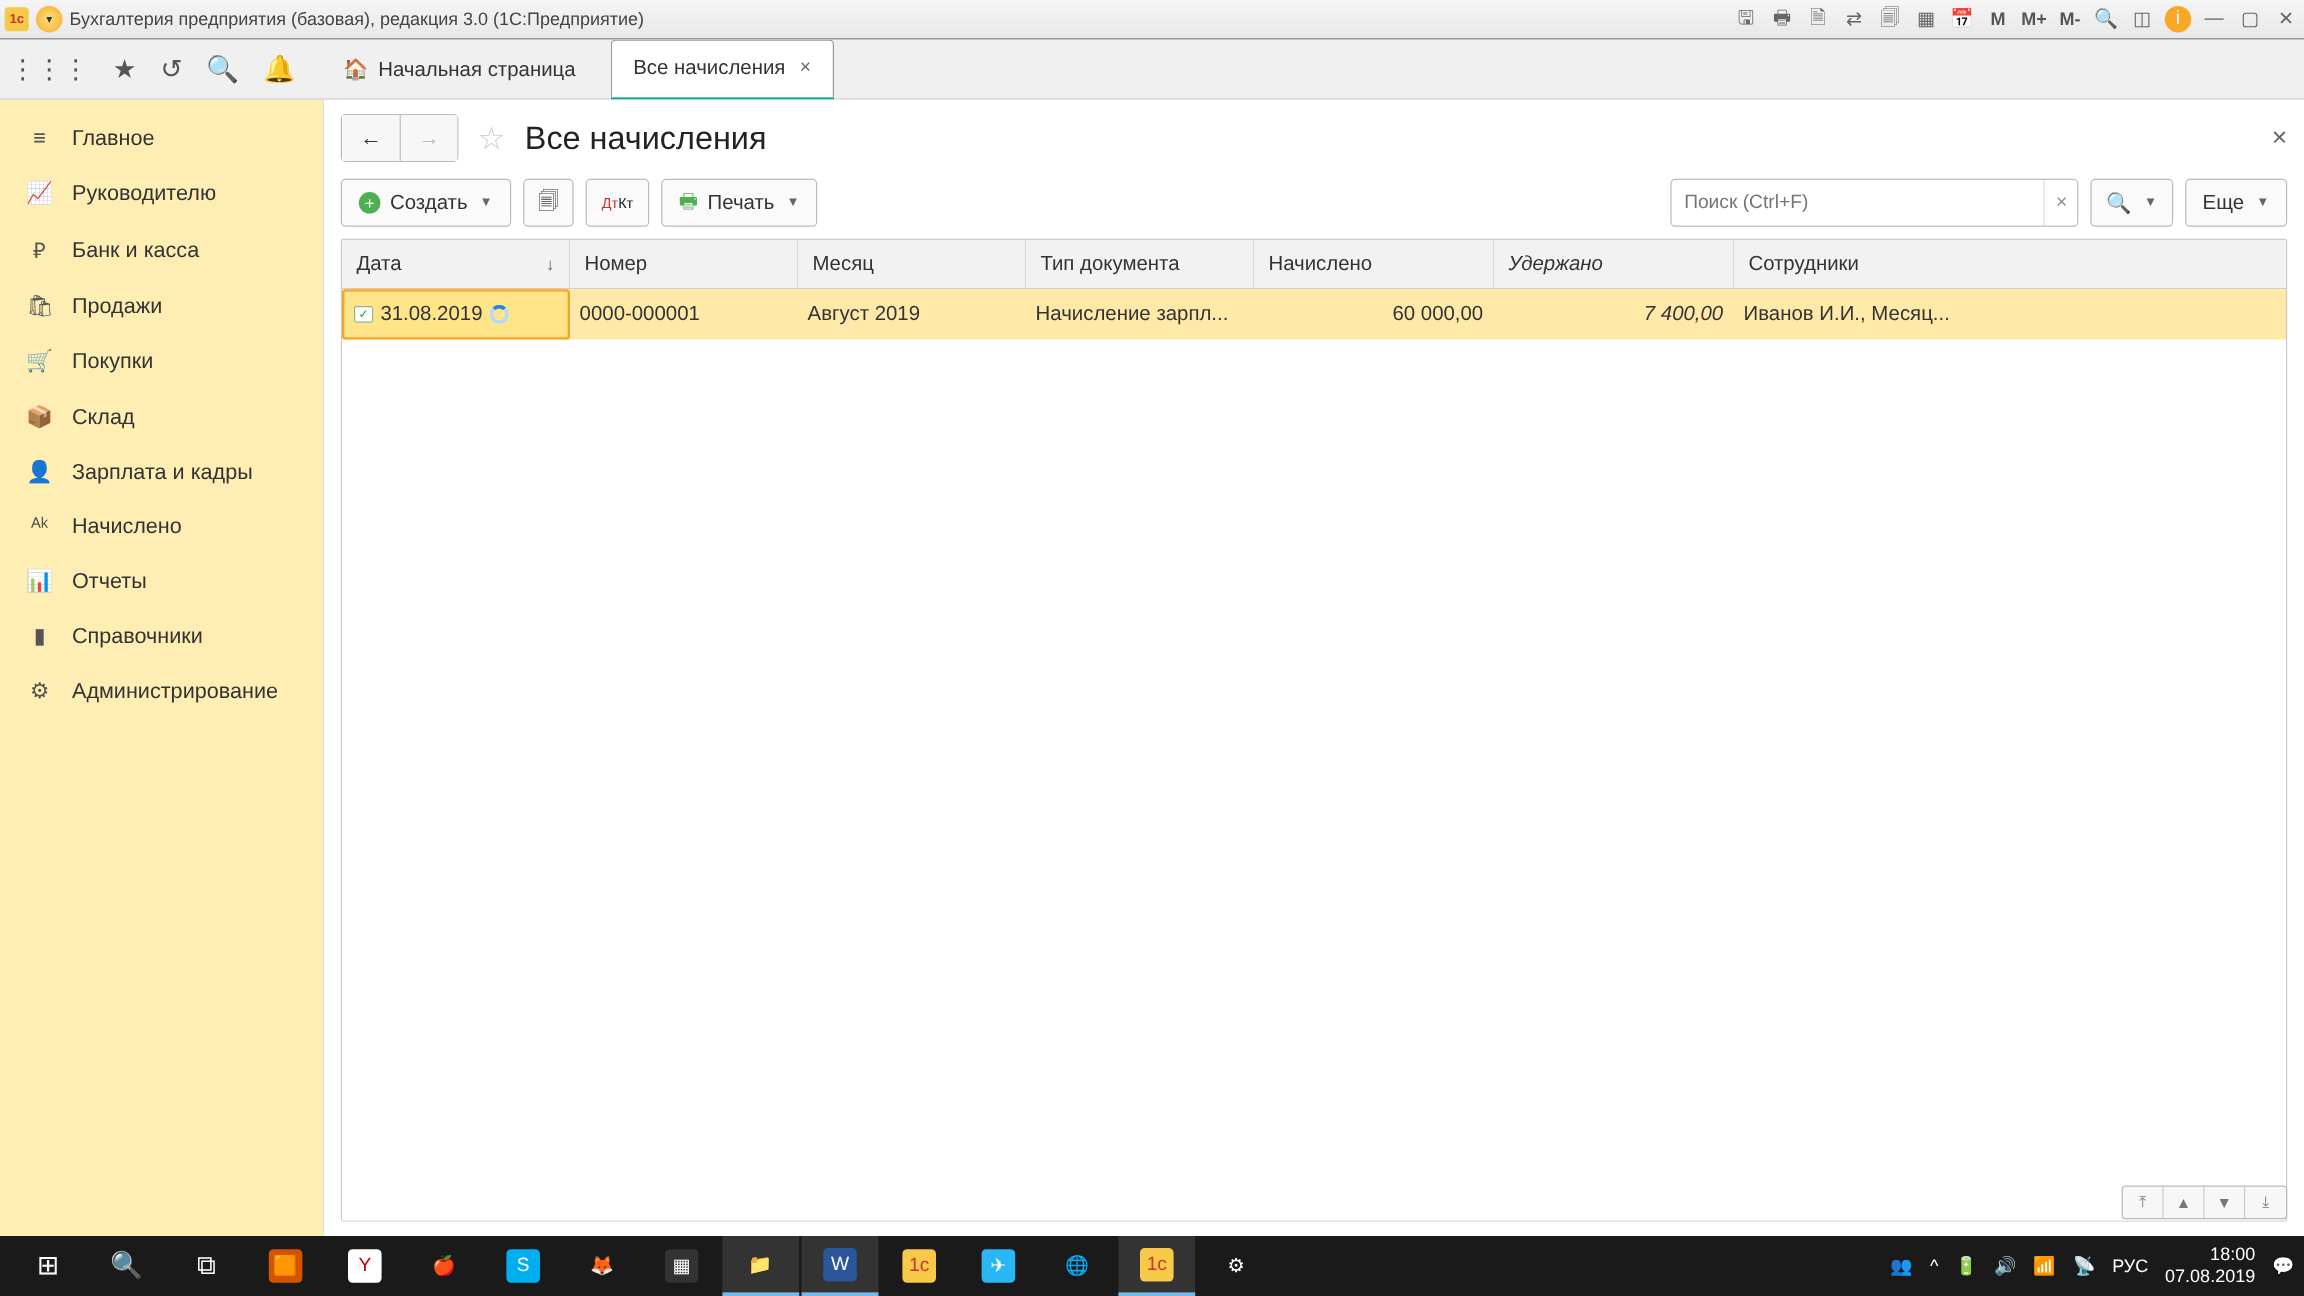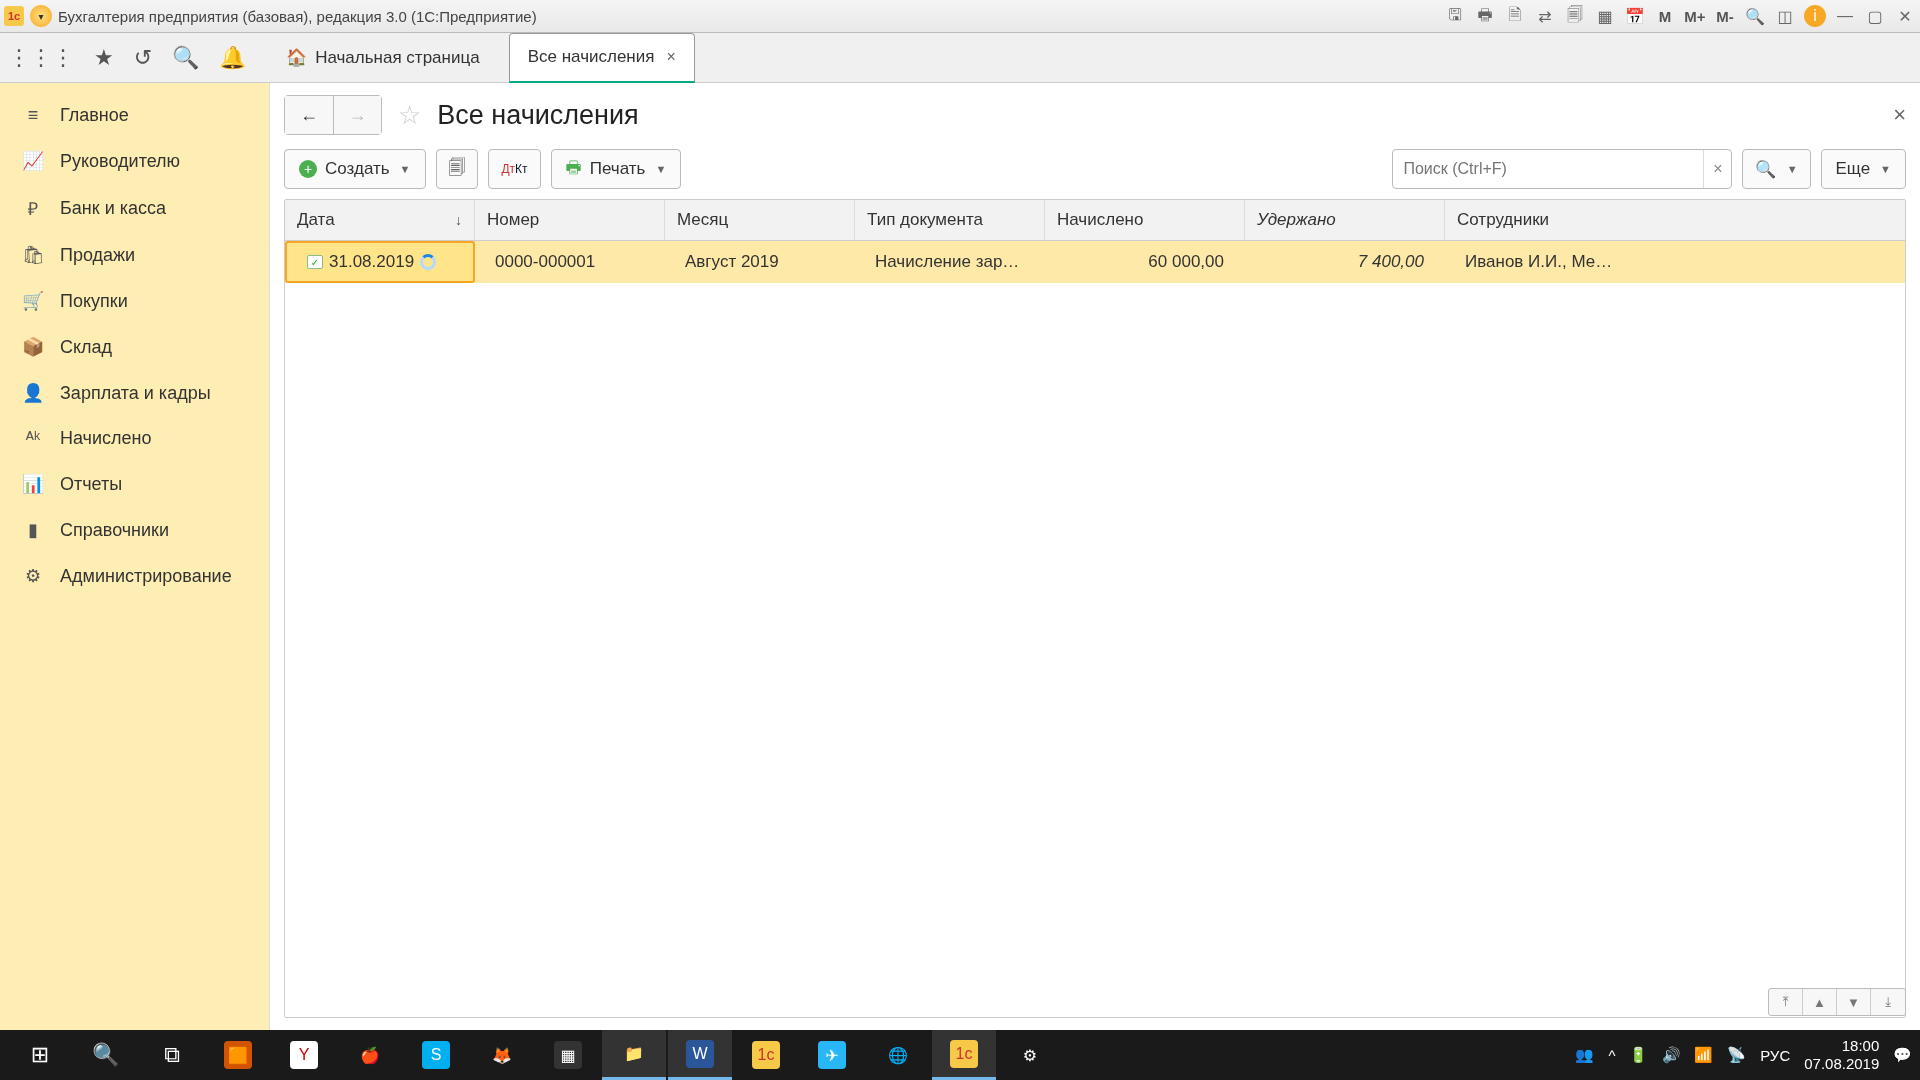--- a/index.html
+++ b/index.html
@@ -57,21 +57,21 @@
 
 
 .grid { flex: 1; border: 1px solid #ccc; border-radius: 2px; overflow: hidden; display: flex; flex-direction: column; }
 .grid-header { display: flex; background: #f2f2f2; border-bottom: 1px solid #ccc; }
 .gh { padding: 10px 12px; font-size: 17px; color: #333; border-right: 1px solid #ddd; position: relative; }
 .gh:last-child { border-right: none; }
 .sort-ind { position: absolute; right: 12px; top: 12px; font-size: 14px; color: #555; }
 .grid-body { flex: 1; background: #fff; }
 .row { display: flex; height: 42px; align-items: center; }
 .row.sel { background: #ffe9a8; }
-.cell { padding: 0 20px; font-size: 17px; color: #333; border-right: 1px solid transparent; white-space: nowrap; overflow: hidden; text-overflow: ellipsis; }
+.cell { padding: 0 8px; font-size: 17px; color: #333; border-right: 1px solid transparent; white-space: nowrap; overflow: hidden; text-overflow: ellipsis; }
 .cell-date { display: flex; align-items: center; gap: 6px; background: #ffe48a; height: 100%; border: 2px solid #f5a623; border-radius: 3px; }
 .doc-icon { width: 16px; height: 14px; background: #fff; border: 1px solid #8b8; border-radius: 2px; display: inline-flex; align-items: center; justify-content: center; }
 .doc-icon::after { content: "✓"; color: #2a2; font-size: 10px; }
 .busy-spin { width: 16px; height: 16px; border: 3px solid #b3d9ff; border-top-color: #1e88e5; border-radius: 50%; display: inline-block; }
 .num-right { text-align: right; }
 
 
 .c1 { width: 190px; }
 .c2 { width: 190px; }
 .c3 { width: 190px; }

